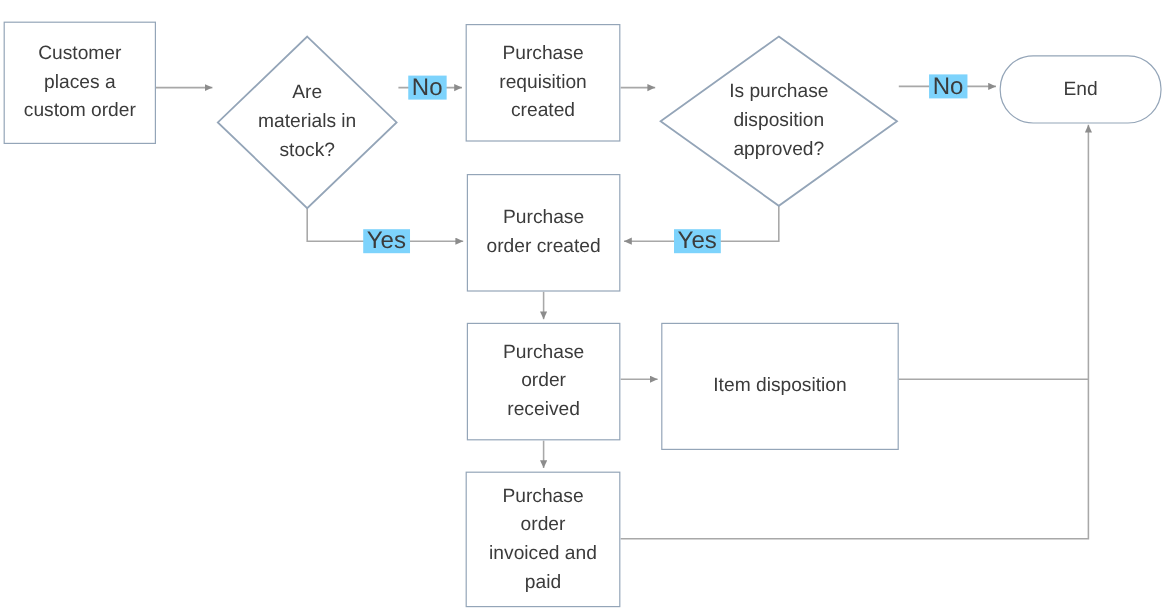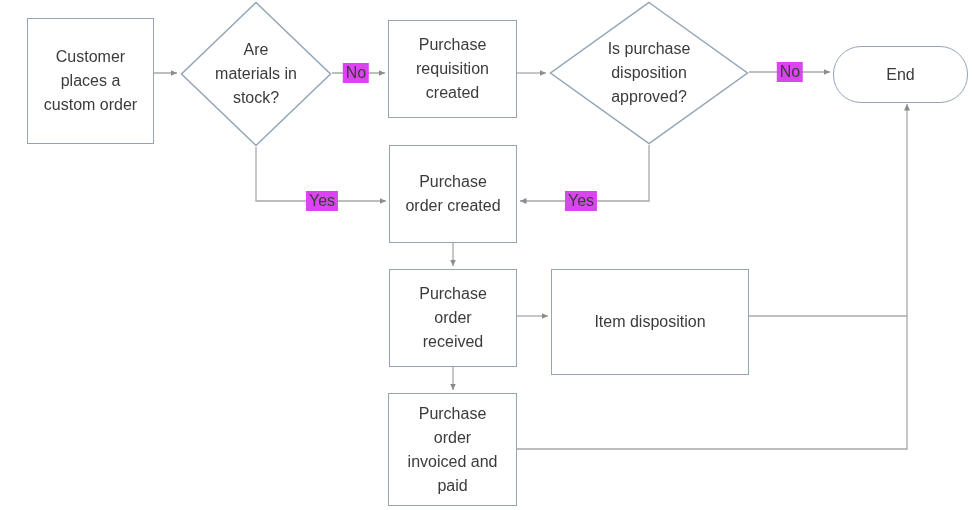--- a/index.html
+++ b/index.html
@@ -39,41 +39,41 @@
   }
   .process {
     background: #ffffff;
     border: 1.5px solid var(--node-border, #94a5b8);
   }
   .terminator {
     background: #ffffff;
     border: 1.5px solid var(--node-border, #94a5b8);
     border-radius: 28px;
   }
-  .decision { border: none; background: transparent; }
+  .decision { border: none; background: transparent; margin-top: 28px; }
   .decision > svg { position: absolute; left: 0; top: 0; }
   .decision polygon {
     fill: #ffffff;
     stroke: var(--node-border, #94a5b8);
     stroke-width: 1.5;
   }
   .decision .dlabel { position: relative; z-index: 1; white-space: pre-line; }
 
   .edge-label {
     position: absolute;
     transform: translate(-50%, -50%);
-    background: #d946ef;
+    background: #7dd3fc;
     padding: 0 3px;
-    font-size: 16px;
+    font-size: 20px;
     line-height: 20px;
     z-index: 2;
   }
 
   
-  #n-start { left: 3px;   top: 18px;  width: 127px; height: 126px; margin-left: 24px; }
+  #n-start { left: 3px;   top: 18px;  width: 127px; height: 102px; }
   #n-d1    { left: 180px; top: 1px;   width: 152px; height: 146px; }
   #n-req   { left: 388px; top: 20px;  width: 129px; height: 98px;  }
   #n-d2    { left: 549px; top: 1px;   width: 200px; height: 144px; }
   #n-end   { left: 833px; top: 46px;  width: 135px; height: 57px;  }
   #n-poc   { left: 389px; top: 145px; width: 128px; height: 98px;  }
   #n-por   { left: 389px; top: 269px; width: 128px; height: 98px;  }
   #n-item  { left: 551px; top: 269px; width: 198px; height: 106px;  }
   #n-poi   { left: 388px; top: 393px; width: 129px; height: 113px; }
 
   #lbl-no1  { left: 356px; top: 73px;  }

